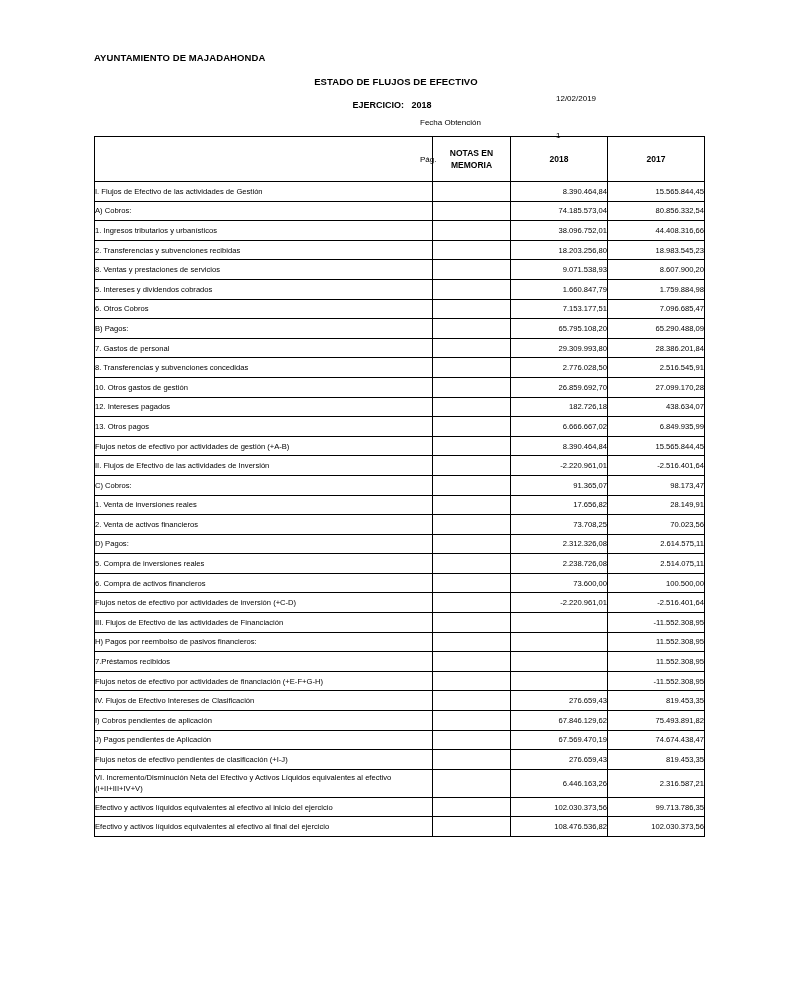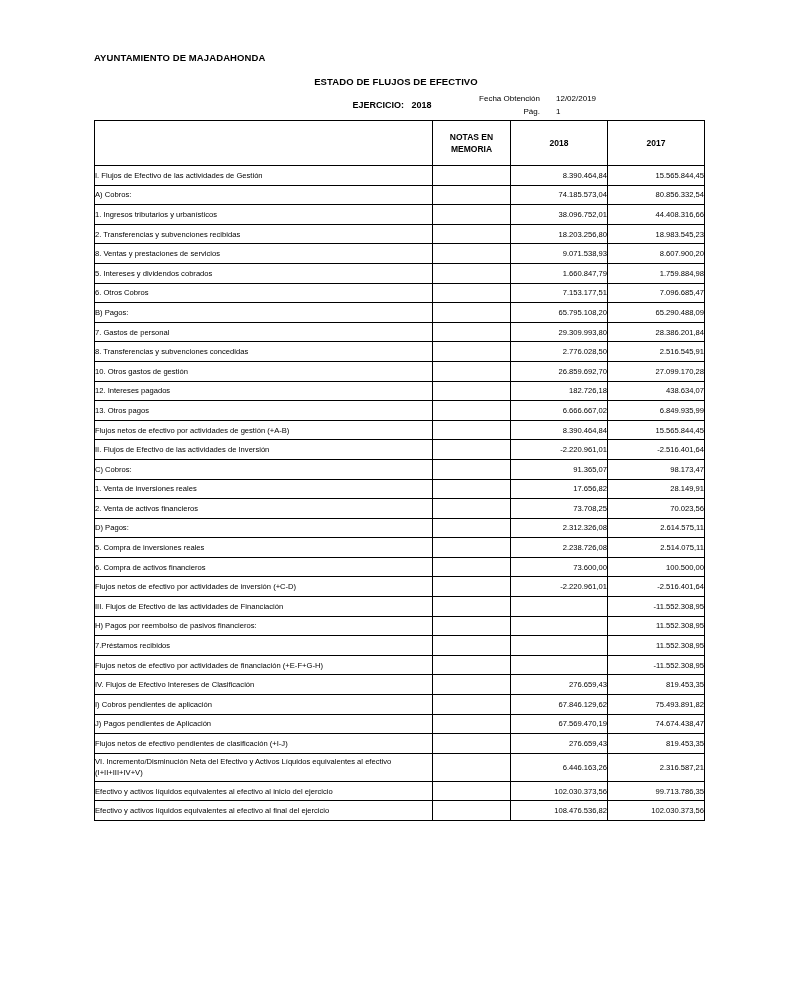--- a/index.html
+++ b/index.html
@@ -54,32 +54,33 @@
     top: 92px;
     width: 250px;
     font-size: 8px;
   }
   .meta-row {
     display: flex;
     justify-content: flex-end;
     line-height: 13px;
   }
   .meta-label {
-    text-align: right;
+    text-align: left;
     width: 120px;
     padding-right: 16px;
+    margin-top: 24px;
   }
   .meta-value {
     text-align: left;
     width: 62px;
   }
   table.cf {
     position: absolute;
     left: 94px;
-    top: 120px;
+    top: 136px;
     border-collapse: collapse;
     width: 606px;
     table-layout: fixed;
   }
   table.cf td, table.cf th {
     border: 1px solid #000000;
     padding: 0;
     vertical-align: middle;
   }
   th.h-concept {

